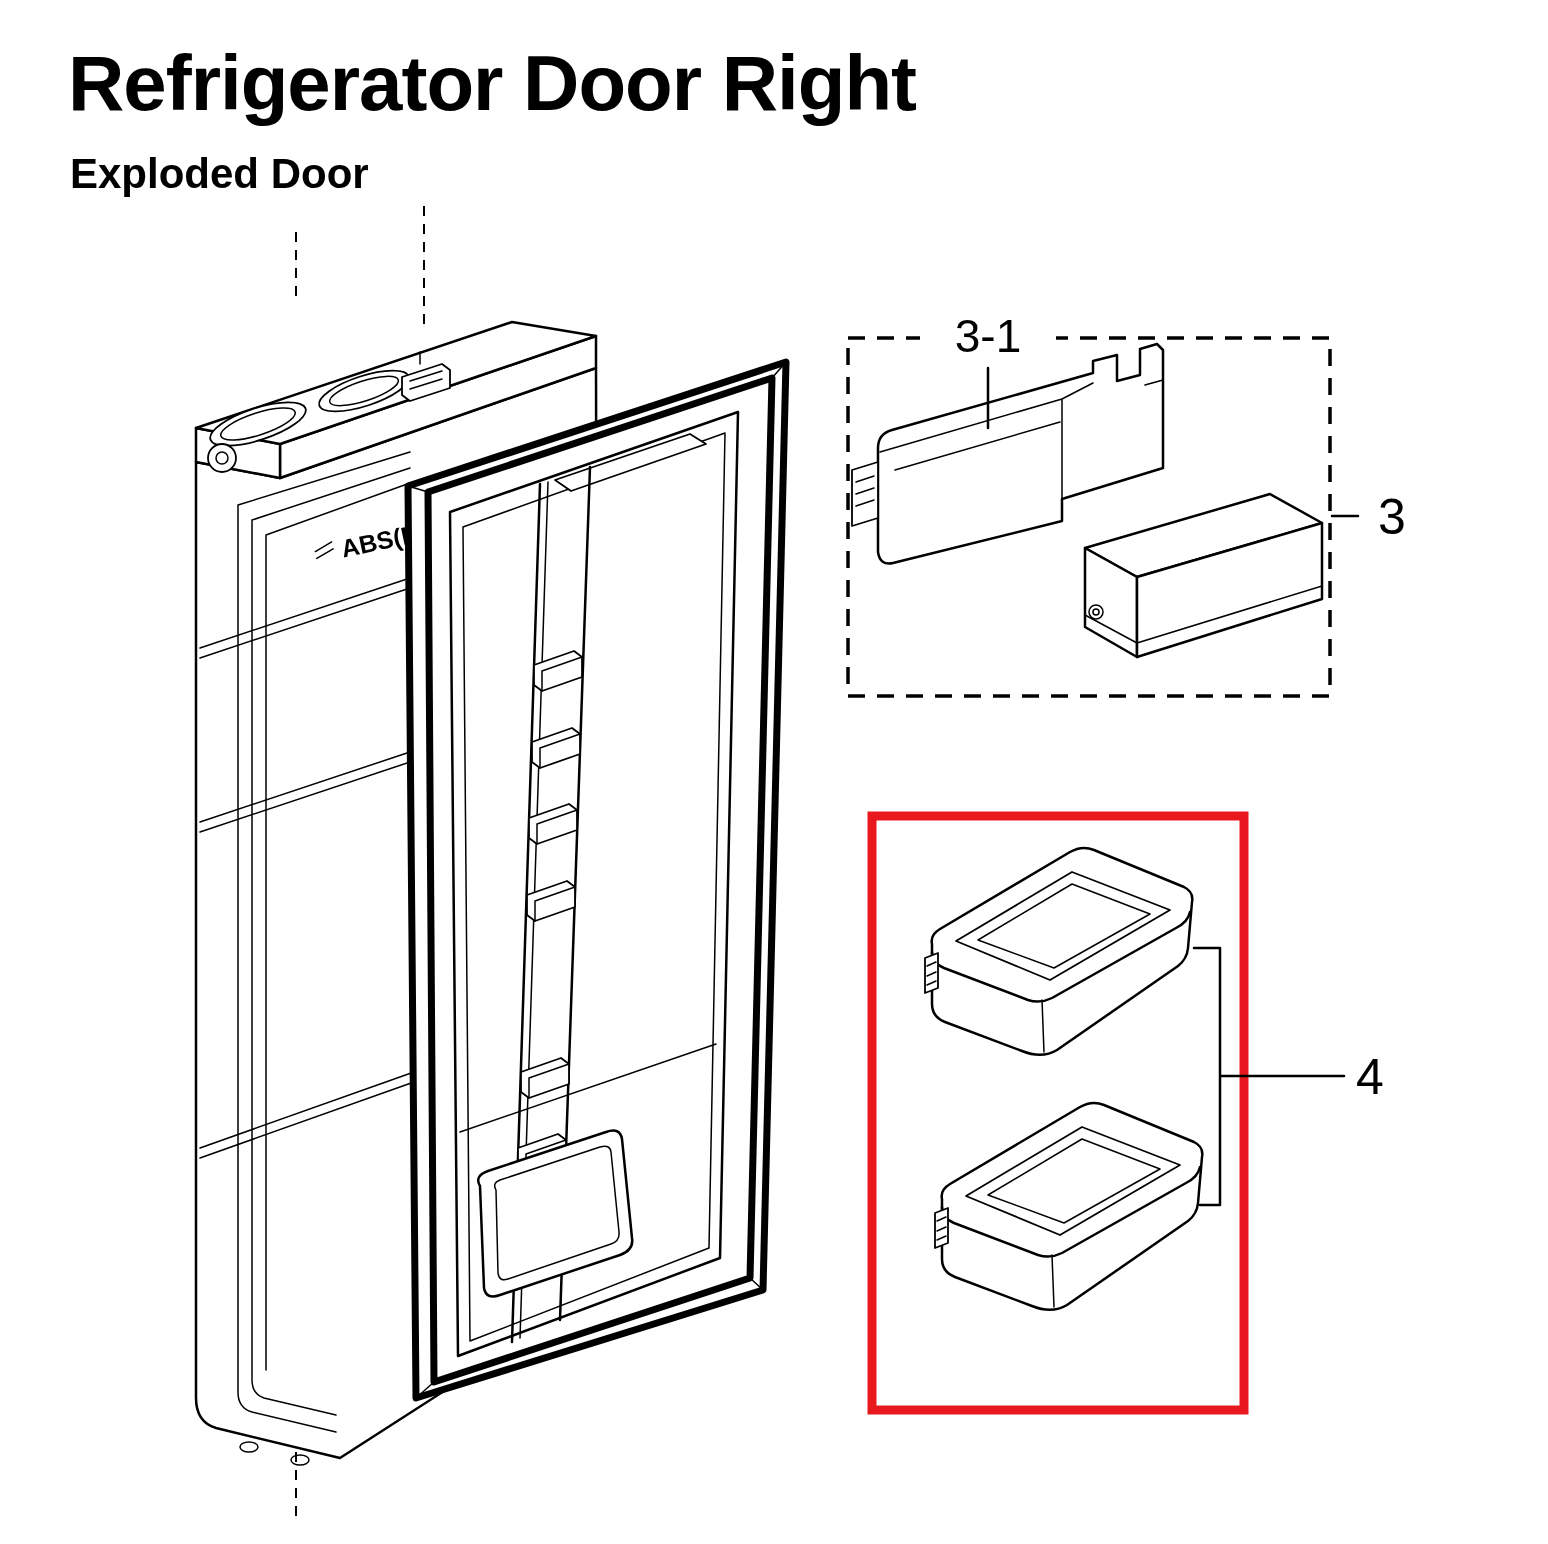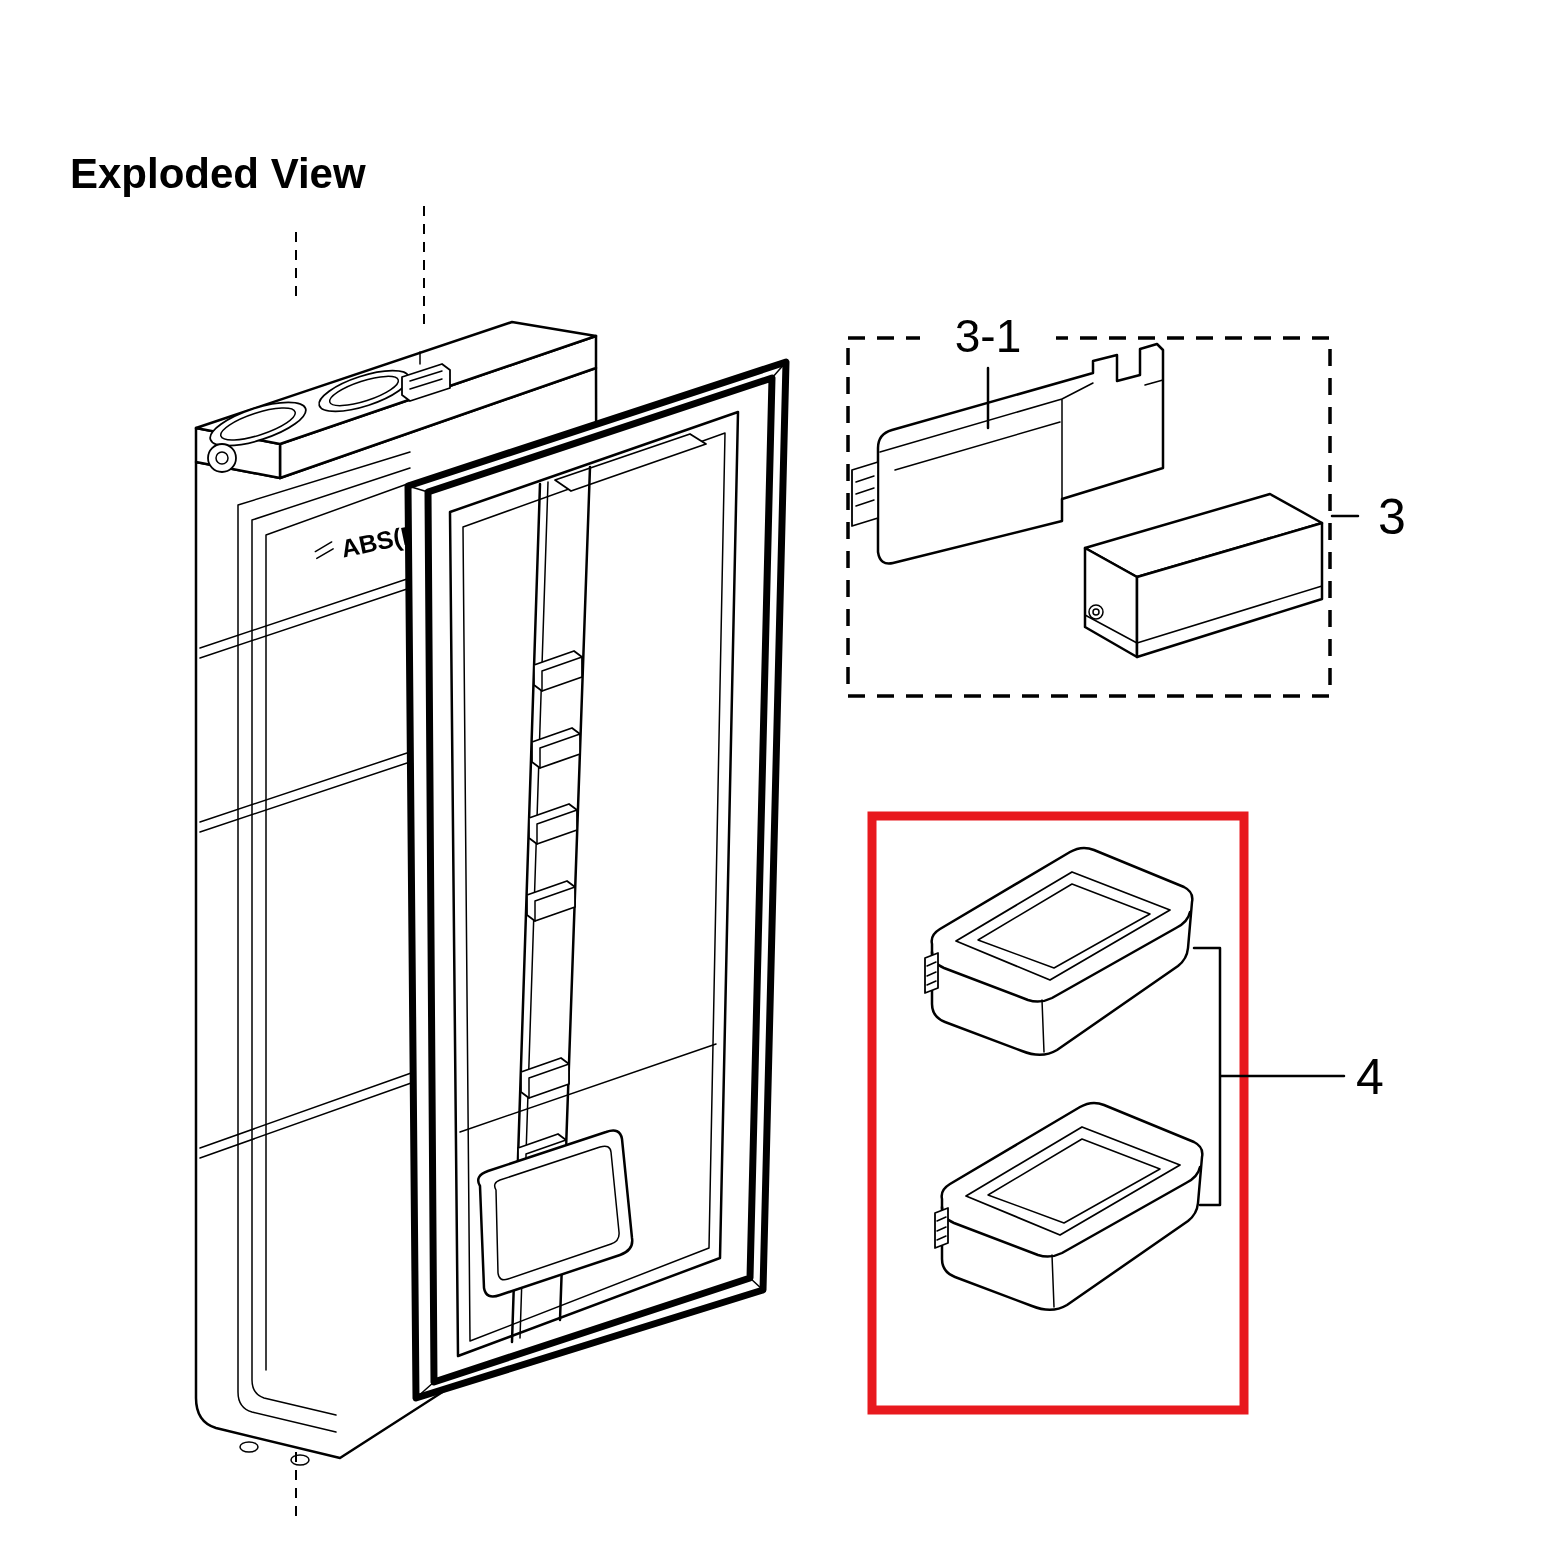--- a/index.html
+++ b/index.html
@@ -41,21 +41,22 @@
   .dashbox { fill: none; stroke: #000; stroke-width: 3.5; stroke-dasharray: 17 12; }
   .co   { font-family: "Liberation Sans", sans-serif; font-size: 50px; fill: #000; }
   .co-sm{ font-family: "Liberation Sans", sans-serif; font-size: 46px; fill: #000; }
   .abs  { font-family: "Liberation Sans", sans-serif; font-size: 25px; fill: #000; font-weight: 700; }
 </style>
 </head>
 <body>
 
 <div class="page">
 
-  <div class="subtitle">Exploded View</div>
+  <div class="title">Refrigerator Door Right</div>
+  <div class="subtitle">Exploded Door</div>
 
   <svg class="diagram" width="1548" height="1544" viewBox="0 0 1548 1544">
 
     <g>
       <path class="dash" d="M 296,232 L 296,302"></path>
       <path class="dash" d="M 424,206 L 424,332"></path>
       <path class="dash" d="M 296,1452 L 296,1524"></path>
     </g>
 
     <g>

